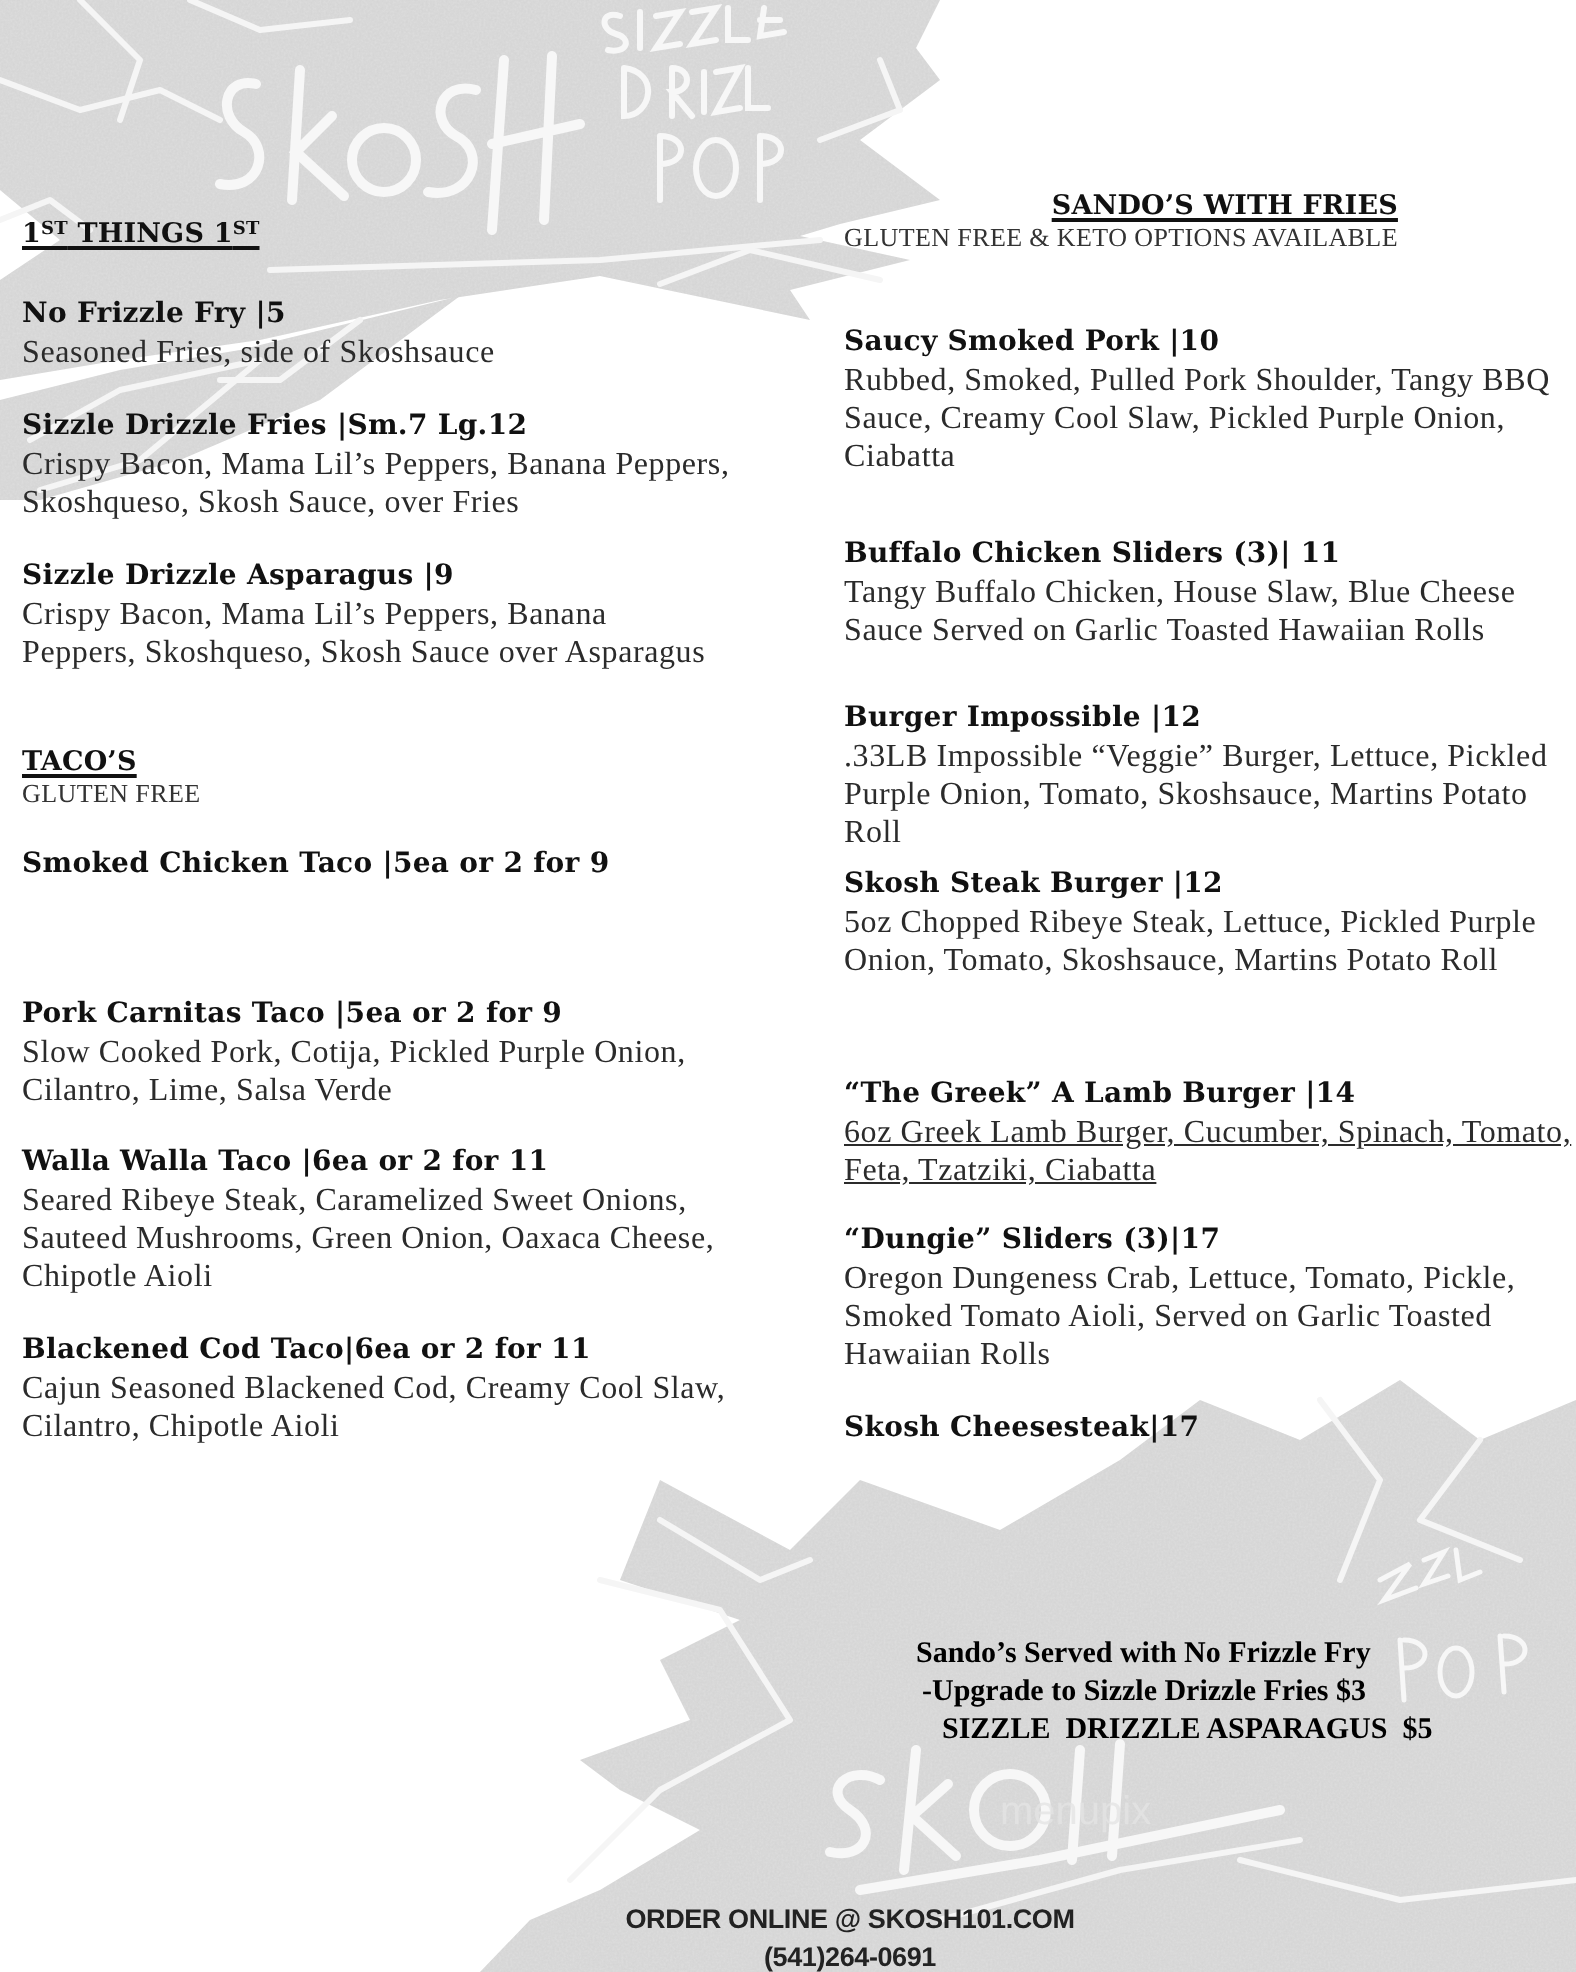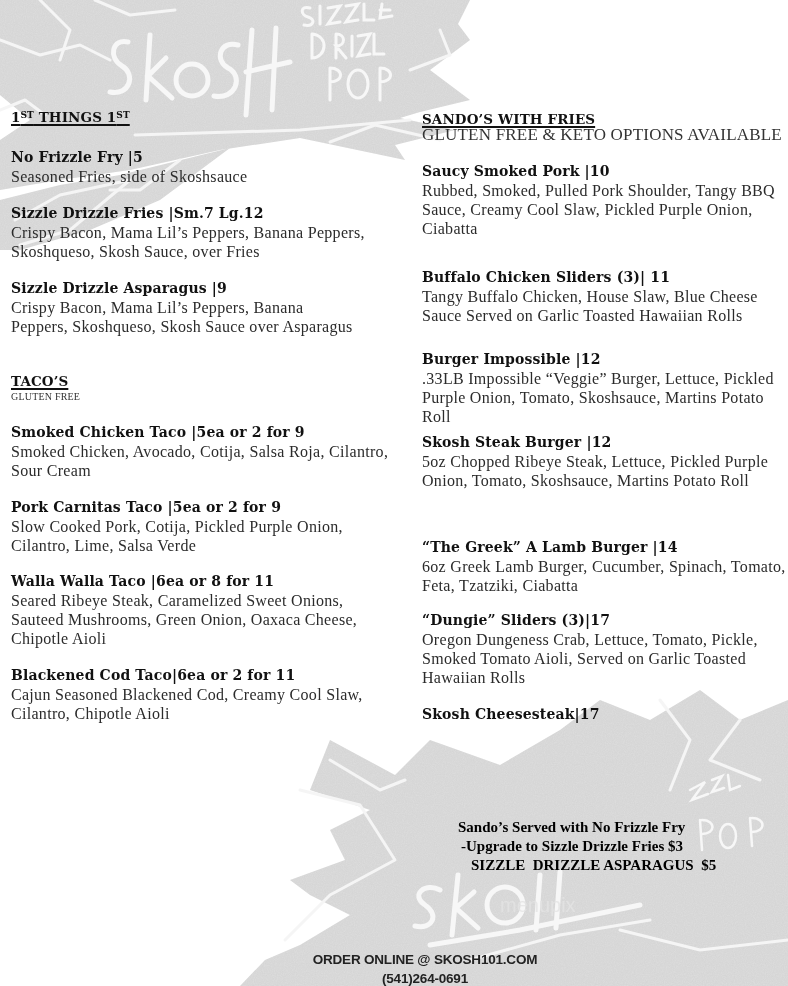--- a/index.html
+++ b/index.html
@@ -45,21 +45,21 @@
     letter-spacing: 0.1px;
     line-height: 15px;
   }
   .section-title sup {
     font-size: 9px;
     vertical-align: 4px;
     line-height: 0;
   }
   .section-sub {
     font-family: "Liberation Serif", "DejaVu Serif", serif;
-    font-size: 17px;
+    font-size: 13px;
     color: #333;
     line-height: 15px;
     letter-spacing: 0.2px;
   }
   .item {
     position: absolute;
     left: 0;
   }
   .item-name {
     font-family: "DejaVu Serif", "Liberation Serif", serif;
@@ -198,47 +198,46 @@
       <div class="item-desc" style="width:392px;">Crispy Bacon, Mama Lil’s Peppers, Banana Peppers, Skoshqueso, Skosh Sauce, over Fries</div>
     </div>
 
     <div class="item" style="top:279px;">
       <div class="item-name">Sizzle Drizzle Asparagus |9</div>
       <div class="item-desc" style="width:350px;">Crispy Bacon, Mama Lil’s Peppers, Banana Peppers, Skoshqueso, Skosh Sauce over Asparagus</div>
     </div>
 
     <div class="item" style="top:374px;">
       <div class="section-title">TACO’S</div>
-      <div class="section-sub" style="font-size:10px;">GLUTEN FREE</div>
+      <div class="section-sub" style="font-size:13px;">GLUTEN FREE</div>
     </div>
 
     <div class="item" style="top:423px;">
       <div class="item-name">Smoked Chicken Taco |5ea or 2 for 9</div>
-      <div class="item-desc" style="width:385px;">Smoked Chicken, Avocado, Cotija, Salsa Roja, Cilantro, Sour Cream</div>
     </div>
 
     <div class="item" style="top:498px;">
       <div class="item-name">Pork Carnitas Taco |5ea or 2 for 9</div>
       <div class="item-desc" style="width:340px;">Slow Cooked Pork, Cotija, Pickled Purple Onion, Cilantro, Lime, Salsa Verde</div>
     </div>
 
     <div class="item" style="top:572px;">
-      <div class="item-name">Walla Walla Taco |6ea or 8 for 11</div>
+      <div class="item-name">Walla Walla Taco |6ea or 2 for 11</div>
       <div class="item-desc" style="width:368px;">Seared Ribeye Steak, Caramelized Sweet Onions, Sauteed Mushrooms, Green Onion, Oaxaca Cheese, Chipotle Aioli</div>
     </div>
 
     <div class="item" style="top:666px;">
       <div class="item-name">Blackened Cod Taco|6ea or 2 for 11</div>
       <div class="item-desc" style="width:385px;">Cajun Seasoned Blackened Cod, Creamy Cool Slaw, Cilantro, Chipotle Aioli</div>
     </div>
   </div>
 
   <div class="col col-right">
 
-    <div class="item" style="top:112px;">
+    <div class="item" style="top:96px;text-align:right;">
       <div class="section-title">SANDO’S WITH FRIES</div>
       <div class="section-sub">GLUTEN FREE &amp; KETO OPTIONS AVAILABLE</div>
     </div>
 
     <div class="item" style="top:162px;">
       <div class="item-name">Saucy Smoked Pork |10</div>
       <div class="item-desc" style="width:366px;">Rubbed, Smoked, Pulled Pork Shoulder, Tangy BBQ Sauce, Creamy Cool Slaw, Pickled Purple Onion, Ciabatta</div>
     </div>
 
     <div class="item" style="top:268px;">
@@ -251,21 +250,21 @@
       <div class="item-desc" style="width:360px;">.33LB Impossible “Veggie” Burger, Lettuce, Pickled Purple Onion, Tomato, Skoshsauce, Martins Potato Roll</div>
     </div>
 
     <div class="item" style="top:433px;">
       <div class="item-name">Skosh Steak Burger |12</div>
       <div class="item-desc" style="width:350px;">5oz Chopped Ribeye Steak, Lettuce, Pickled Purple Onion, Tomato, Skoshsauce, Martins Potato Roll</div>
     </div>
 
     <div class="item" style="top:538px;">
       <div class="item-name">“The Greek” A Lamb Burger |14</div>
-      <div class="item-desc" style="width:366px;">6oz Greek Lamb Burger, Cucumber, Spinach, Tomato, Feta, Tzatziki, Ciabatta</div>
+      <div class="item-desc" style="width:366px;text-decoration:underline;">6oz Greek Lamb Burger, Cucumber, Spinach, Tomato, Feta, Tzatziki, Ciabatta</div>
     </div>
 
     <div class="item" style="top:611px;">
       <div class="item-name">“Dungie” Sliders (3)|17</div>
       <div class="item-desc" style="width:366px;">Oregon Dungeness Crab, Lettuce, Tomato, Pickle, Smoked Tomato Aioli, Served on Garlic Toasted Hawaiian Rolls</div>
     </div>
 
     <div class="item" style="top:705px;">
       <div class="item-name">Skosh Cheesesteak|17</div>
     </div>

